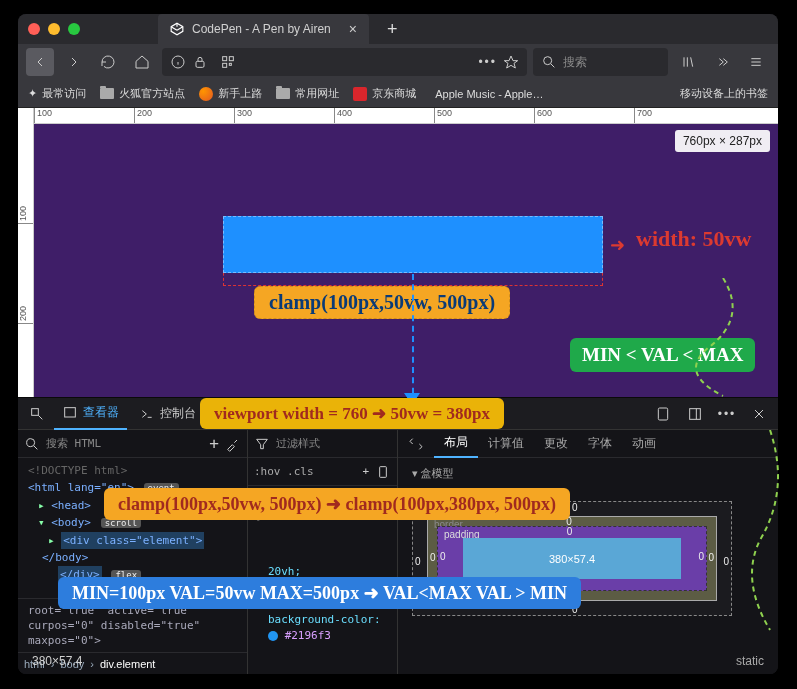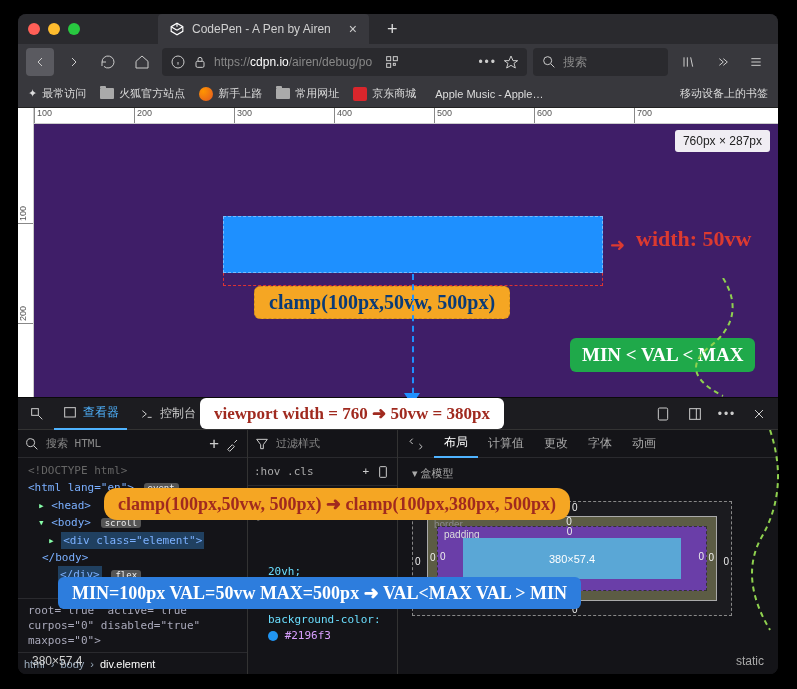--- a/index.html
+++ b/index.html
@@ -140,21 +140,21 @@
 .box-padding { position:absolute; inset:24px; border:1px dashed #333; background:#6a3ea8; }
 .box-content { position:absolute; inset:36px 50px; background:#5aa7d6; color:#fff; display:flex; align-items:center; justify-content:center; font-size:11px; }
 .box-zero { position:absolute; color:#eee; font-size:10px; }
 .lay-dims { position:absolute; bottom:6px; left:14px; }
 .lay-static { position:absolute; bottom:6px; right:14px; color:#aaa; }
 
 
 .float { position:absolute; z-index:20; font-family:"Comic Sans MS", cursive; font-weight:700; border-radius:6px; padding:5px 14px; }
 .blue-bar { background:#2d7ddd; color:#fff; font-size:18px; }
 .orange-wide { background:#f5a623; color:#a02a1f; font-size:18px; }
-.orange-inset { background:#ffffff; color:#a02a1f; font-size:17px; }
+.orange-inset { background:#eab308; color:#a02a1f; font-size:17px; }
 svg.ico { width:16px; height:16px; stroke:#ccc; fill:none; stroke-width:1.5; }
 </style>
 </head>
 <body>
 
 <div class="window">
 
   <div class="titlebar">
     <div class="traffic">
       <div class="dot r"></div>
@@ -199,23 +199,20 @@
     <div class="addr">
       <svg class="ico" viewBox="0 0 24 24">
           <circle cx="12" cy="12" r="9"></circle>
           <line x1="12" y1="8" x2="12" y2="8"></line>
           <line x1="12" y1="12" x2="12" y2="16"></line>
         </svg>
       <svg class="ico" viewBox="0 0 24 24">
           <rect x="6" y="11" width="12" height="9" rx="2"></rect>
           <path d="M9 11V8a3 3 0 1 1 6 0v3"></path>
         </svg>
-      <span>
-        <span style="color:#888">https://</span><span class="url-white">cdpn.io</span><span style="color:#888">/airen/debug/po</span>
-      </span>
       <svg class="ico" viewBox="0 0 24 24" style="margin-left:6px">
           <rect x="4" y="4" width="6" height="6"></rect>
           <rect x="14" y="4" width="6" height="6"></rect>
           <rect x="4" y="14" width="6" height="6"></rect>
           <rect x="14" y="14" width="3" height="3"></rect>
         </svg>
       <span class="dots" style="letter-spacing:2px;color:#ccc">•••</span>
       <svg class="ico" viewBox="0 0 24 24">
           <polygon points="12 3 15 10 22 10 16.5 14 18.5 21 12 17 5.5 21 7.5 14 2 10 9 10"></polygon>
         </svg>
@@ -461,17 +458,17 @@
           <div class="box-content">380×57.4</div>
         </div>
       </div>
       <span class="lay-dims">380×57.4</span>
       <span class="lay-static">static</span>
     </div>
   </div>
 </div>
 
 <div class="float orange-inset" style="top:398px; left:200px;">viewport width = 760 ➜ 50vw = 380px</div>
-<div class="float orange-wide" style="top:488px; left:104px;border-radius:13px;">clamp(100px,50vw, 500px) ➜ clamp(100px,380px, 500px)</div>
+<div class="float orange-wide" style="top:488px; left:104px;">clamp(100px,50vw, 500px) ➜ clamp(100px,380px, 500px)</div>
 <div class="float blue-bar" style="top:577px; left:58px;">MIN=100px VAL=50vw MAX=500px ➜ VAL&lt;MAX VAL &gt; MIN</div>
 <svg style="position:absolute; top:430px; left:750px; width:40px; height:220px; z-index:21">
     <path d="M20 0 Q40 60 10 110 Q-10 150 20 200" stroke="#8fd14f" stroke-width="2" stroke-dasharray="5 4" fill="none"></path>
   </svg>
 
 </body></html>

